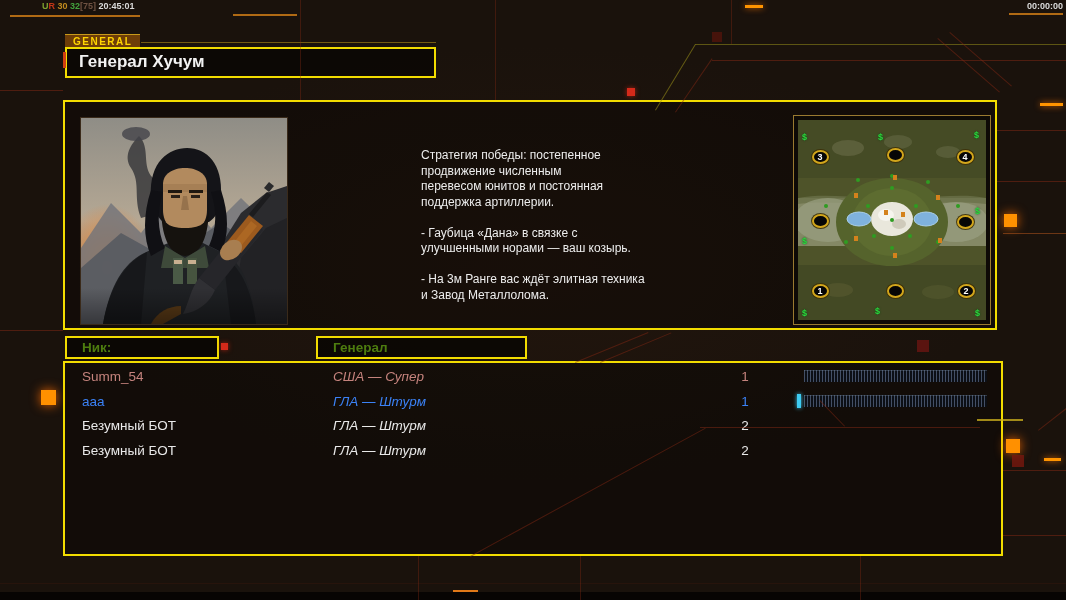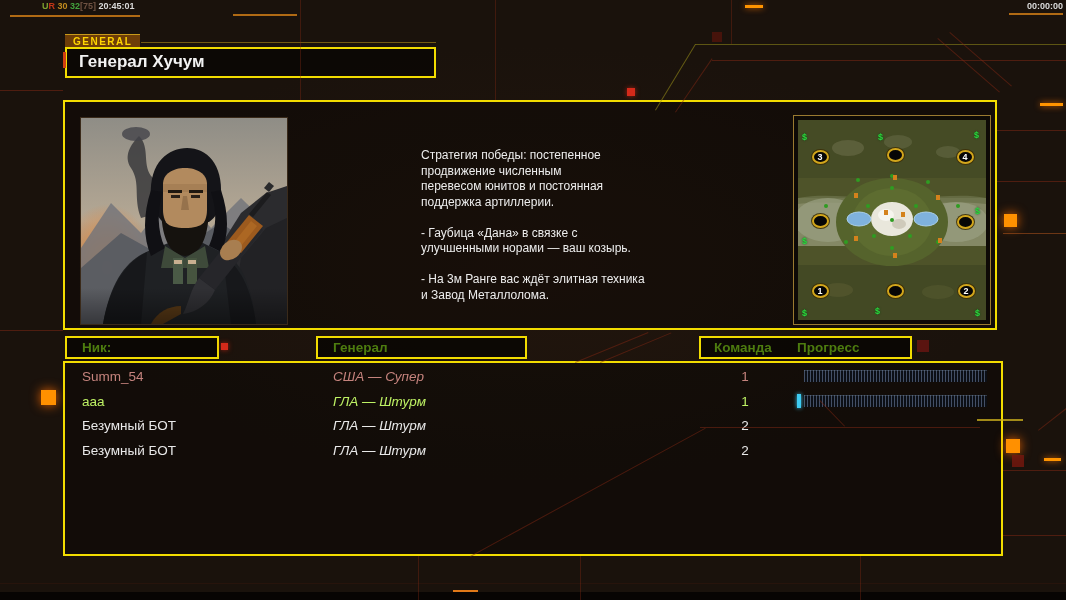--- a/index.html
+++ b/index.html
@@ -281,36 +281,32 @@
       </div>
     </div>
   </div>
 
   <div id="nick-hdr" class="ybox">
     <span class="hdr-text" style="left:15px">Ник:</span>
   </div>
   <div id="general-hdr" class="ybox">
     <span class="hdr-text" style="left:15px">Генерал</span>
   </div>
-  <div id="teamprog-hdr" class="ybox">
-    <span class="hdr-text" style="left:13px">Команда</span>
-    <span class="hdr-text" style="left:96px">Прогресс</span>
-  </div>
 
   <div id="table-box" class="ybox">
     <div id="rows">
         <div class="prow" style="color: rgb(197, 131, 125);">
           <span class="c-nick">Summ_54</span>
           <span class="c-gen">США — Супер</span>
           <span class="c-team">1</span>
           <div class="bar-wrap">
             <div class="bar-track"></div>
           </div>
         </div>
-        <div class="prow" style="color: #bef264;">
+        <div class="prow" style="color: #3b82f6;">
           <span class="c-nick">aaa</span>
           <span class="c-gen">ГЛА — Штурм</span>
           <span class="c-team">1</span>
           <div class="bar-wrap">
             <div class="bar-track"></div>
             <div class="bar-fill" style="width: 3.8px;"></div>
           </div>
         </div>
         <div class="prow" style="color: rgb(233, 233, 233);">
           <span class="c-nick">Безумный БОТ</span>

